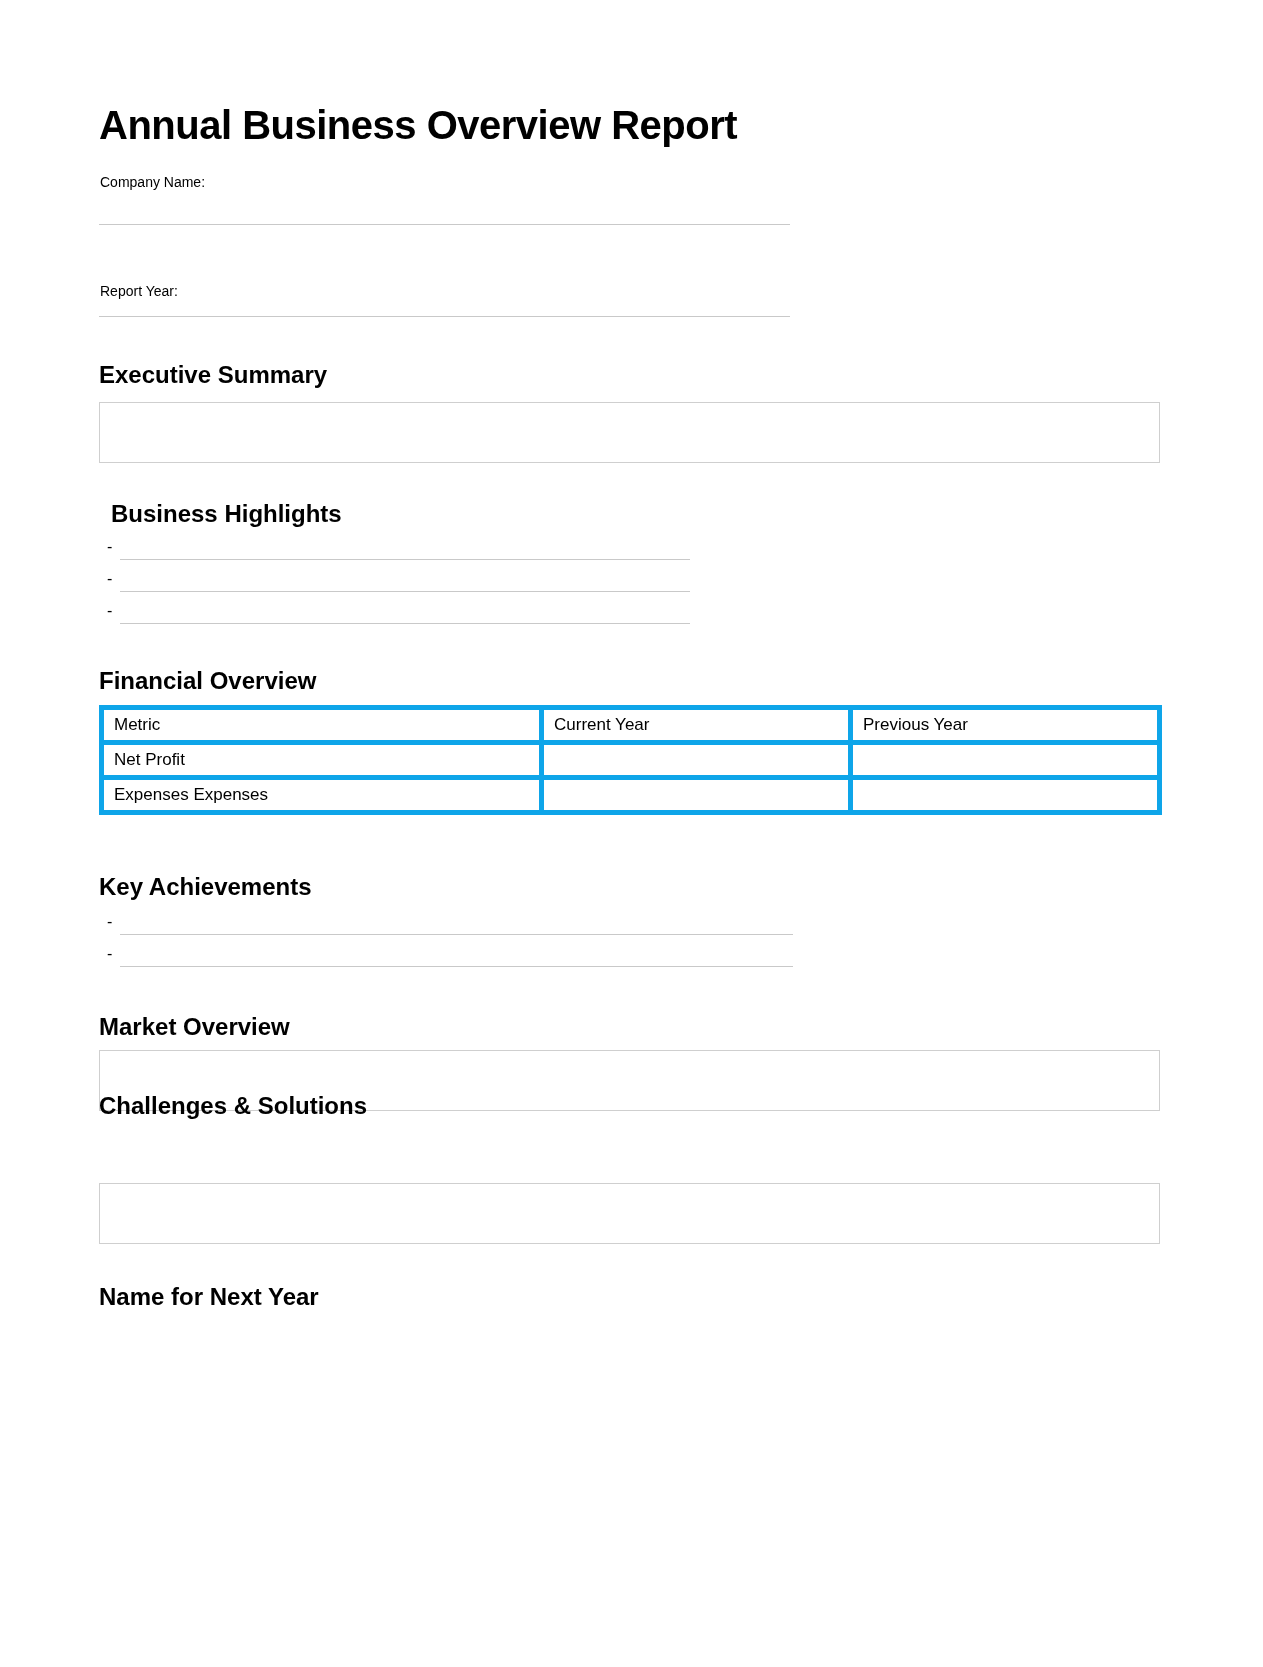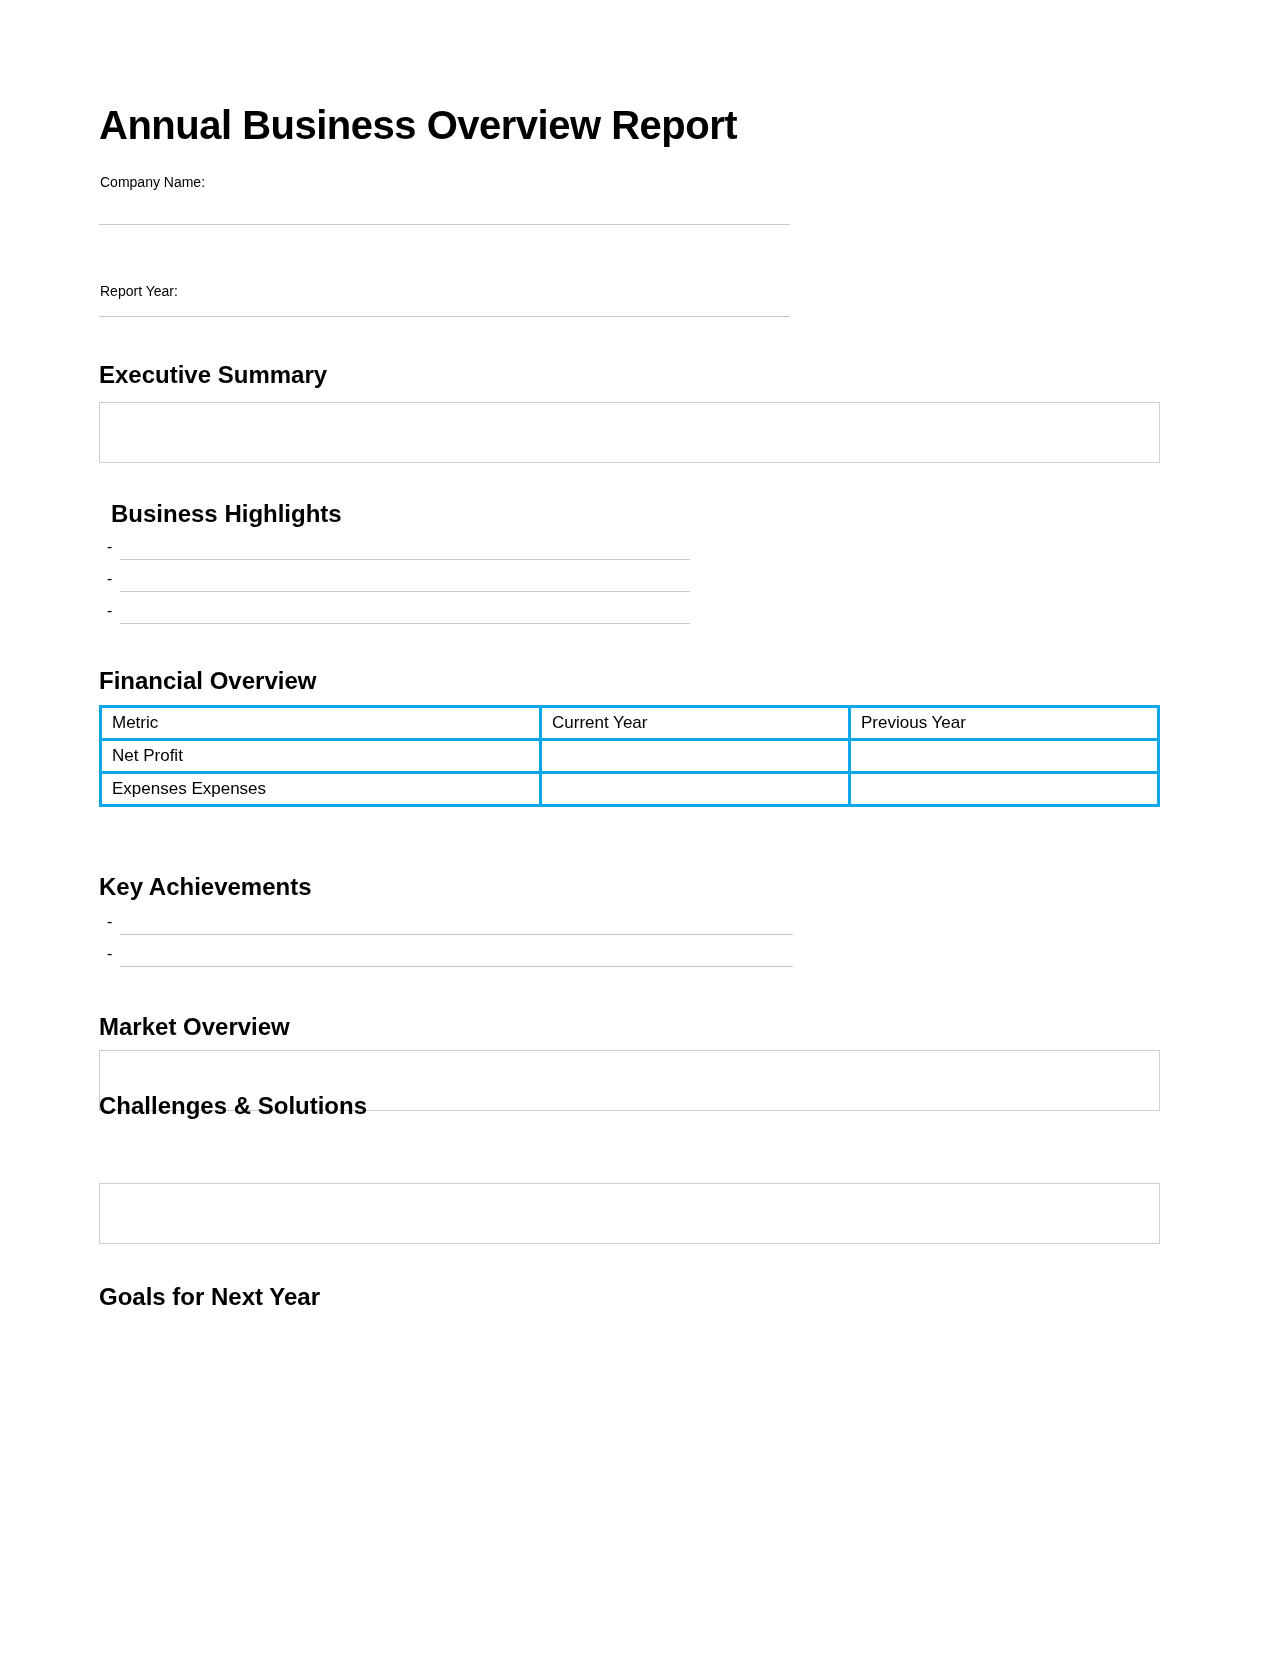--- a/index.html
+++ b/index.html
@@ -80,21 +80,21 @@
     flex: none;
     box-sizing: border-box;
   }
   table.fin-table {
     border-collapse: collapse;
     table-layout: fixed;
     width: 1058px;
   }
   table.fin-table th,
   table.fin-table td {
-    border: 3px solid #0ea5e9;
+    border: 5px solid #0ea5e9;
     font-size: 17px;
     font-weight: normal;
     text-align: left;
     vertical-align: middle;
     padding: 5px 10px;
     height: 32px;
     box-sizing: border-box;
     overflow: hidden;
     white-space: nowrap;
   }
@@ -180,15 +180,15 @@
   <h2 class="sec-heading abs" style="left:99px; top:1013px;">Market Overview</h2>
   <div class="abs" style="left:99px; top:1050px; width:1061px; height:61px;">
     <textarea class="box-input" style=""></textarea>
   </div>
 
   <h2 class="sec-heading abs" style="left:99px; top:1092px;">Challenges &amp; Solutions</h2>
   <div class="abs" style="left:99px; top:1183px; width:1061px; height:61px;">
     <textarea class="box-input" style=""></textarea>
   </div>
 
-  <h2 class="sec-heading abs" style="left:99px; top:1283px;">Goals for Next Year</h2>
+  <h2 class="sec-heading abs" style="left:99px; top:1283px;">Name for Next Year</h2>
 
 </div>
 
 </body></html>

